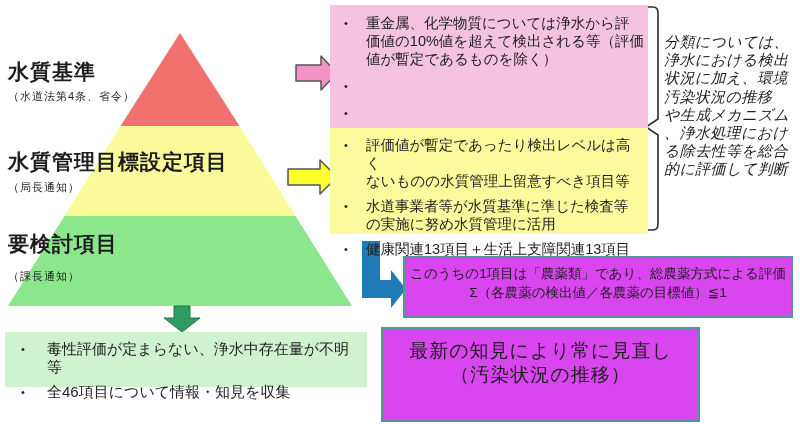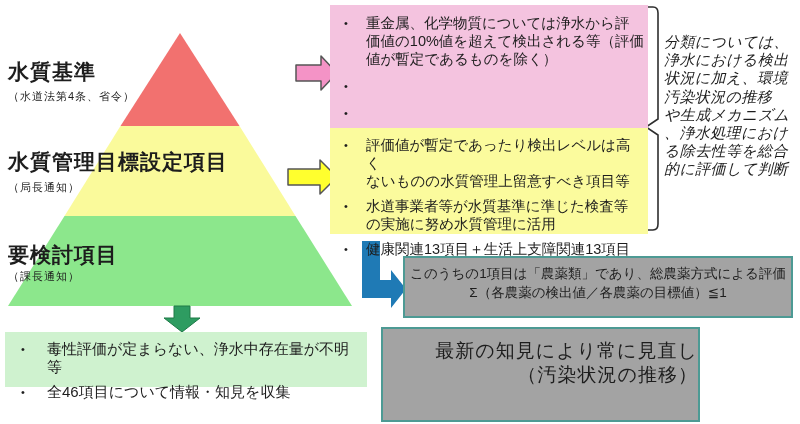--- a/index.html
+++ b/index.html
@@ -24,23 +24,23 @@
 
   .box-pink{left:330px;top:5px;width:318px;height:123px;padding:9px 4px 0 10px;row-gap:9px;font-size:14.5px;line-height:18px;}
   .box-yellow{left:330px;top:128px;width:318px;height:106px;padding:8px 4px 0 10px;row-gap:7px;font-size:14.5px;line-height:18px;}
   .box-green{left:5px;top:332px;width:362px;height:55px;padding:8px 4px 0 12px;row-gap:7px;font-size:15px;line-height:18px;}
   .box-green .dot{flex-basis:26px;}
 
   
   .side-note{left:664px;top:33px;width:134px;font-size:15px;line-height:18.2px;white-space:pre-line;letter-spacing:0.4px;font-style:italic;}
 
   
-  .outline-box{box-sizing:border-box;background:#a3a3a3;text-align:center;}
+  .outline-box{box-sizing:border-box;background:#d946ef;text-align:center;}
   .pesticide{left:403px;top:256px;width:390px;height:62px;border:2px solid;font-size:13.5px;line-height:19px;padding-top:6px;}
-  .revision{left:381px;top:327px;width:319px;height:95px;border:2px solid;font-size:19px;line-height:24px;padding-top:10px;letter-spacing:1px;text-align:right;}
+  .revision{left:381px;top:327px;width:319px;height:95px;border:2px solid;font-size:19px;line-height:24px;padding-top:10px;letter-spacing:1px;}
 </style>
 </head>
 <body>
 
 <div class="stage">
 
   <svg width="800" height="424" viewBox="0 0 800 424">
 
     <polygon points="180,33 239.5,126 120.5,126" fill="#F2716F"></polygon>
     <polygon points="120.5,126 239.5,126 295.5,216 64.5,216" fill="#FAFA9B"></polygon>
@@ -56,21 +56,21 @@
 
     <path d="M648,7 L653,7 Q658,7 658,13 L658,119 L646,127 L658,135 L658,224 Q658,230 653,230 L648,230" fill="none" stroke-width="1.6" stroke="#2E2E2E"></path>
   </svg>
 
   <div class="abs pyr-label pyr-title" style="top:60px">水質基準</div>
   <div class="abs pyr-label pyr-sub" style="top:86px">（水道法第4条、省令）</div>
 
   <div class="abs pyr-label pyr-title" style="top:150px">水質管理目標設定項目</div>
   <div class="abs pyr-label pyr-sub" style="top:177px">（局長通知）</div>
 
-  <div class="abs pyr-label pyr-title" style="top:243px">要検討項目</div>
+  <div class="abs pyr-label pyr-title" style="top:232px">要検討項目</div>
   <div class="abs pyr-label pyr-sub" style="top:266px">（課長通知）</div>
 
   <div class="abs bbox box-pink" style="background-color: rgb(244, 195, 223);">
 
   <div class="bullet-item">
         <span class="dot">•</span>
         <span class="btext">重金属、化学物質については浄水から評
 価値の10%値を超えて検出される等（評価
 値が暫定であるものを除く）</span>
       </div>

